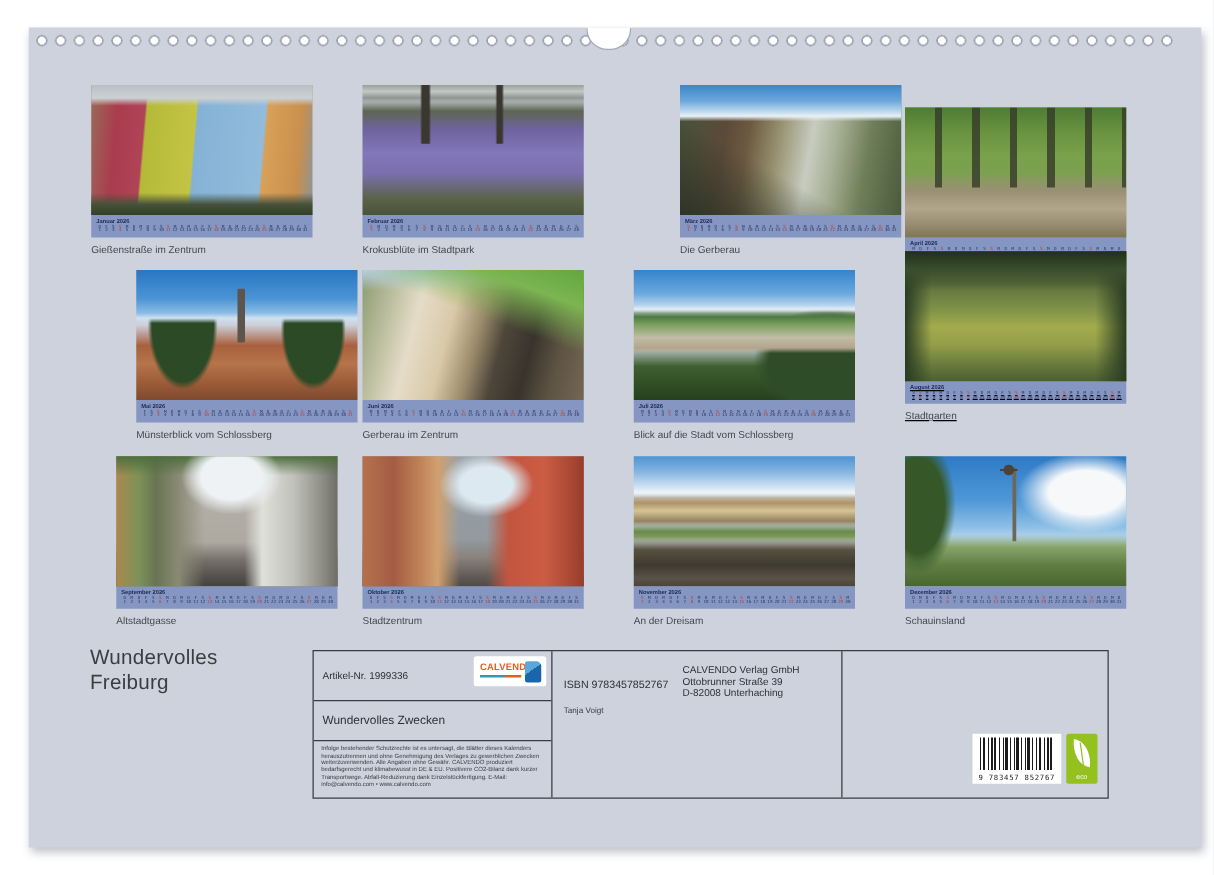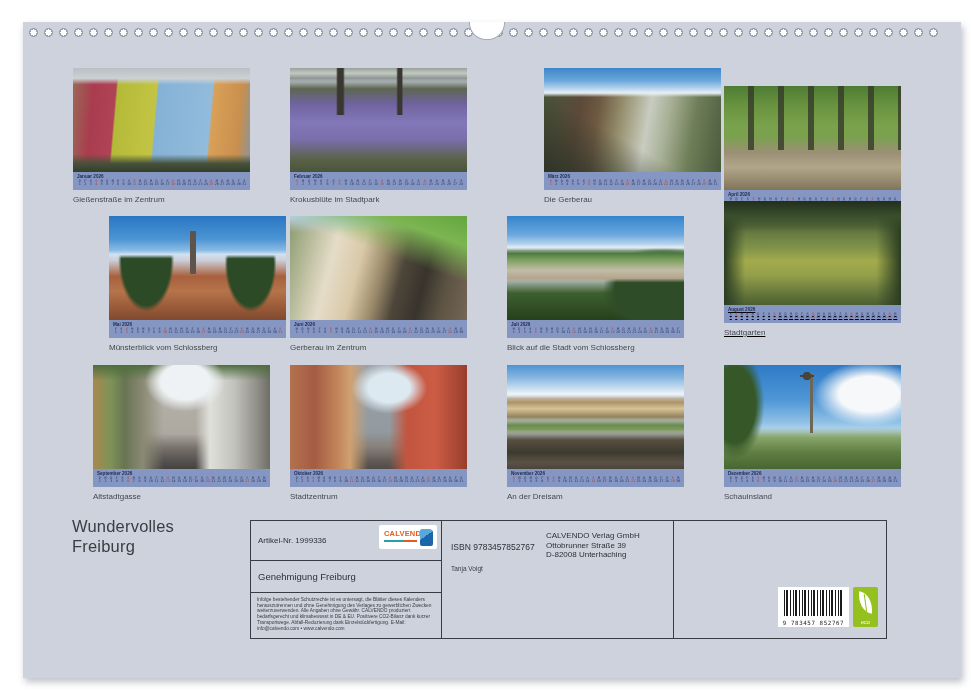--- a/index.html
+++ b/index.html
@@ -1732,21 +1732,21 @@
     <div class="c1">
       <div class="c1r1">
         <span class="artnr">Artikel-Nr. 1999336</span>
         <span class="logo">
           <span class="logo-text">CALVENDO</span>
           <span class="logo-tagline"></span>
           <span class="logo-icon"></span>
         </span>
       </div>
       <div class="c1r2">
-        <span class="ktitle">Genehmigung Freiburg</span>
+        <span class="ktitle">Wundervolles Zwecken</span>
       </div>
       <div class="c1r3">
         <span>Infolge bestehender Schutzrechte ist es untersagt, die Blätter dieses Kalenders herauszutrennen und ohne Genehmigung des Verlages zu gewerblichen Zwecken weiterzuverwenden. Alle Angaben ohne Gewähr. CALVENDO produziert bedarfsgerecht und klimabewusst in DE &amp; EU. Positivere CO2-Bilanz dank kurzer Transportwege. Abfall-Reduzierung dank Einzelstückfertigung. E-Mail: info@calvendo.com • www.calvendo.com</span>
       </div>
     </div>
     <div class="c2">
       <span class="isbn">ISBN 9783457852767</span>
       <span class="pub">
         <div>CALVENDO Verlag GmbH</div>
         <div>Ottobrunner Straße 39</div>

